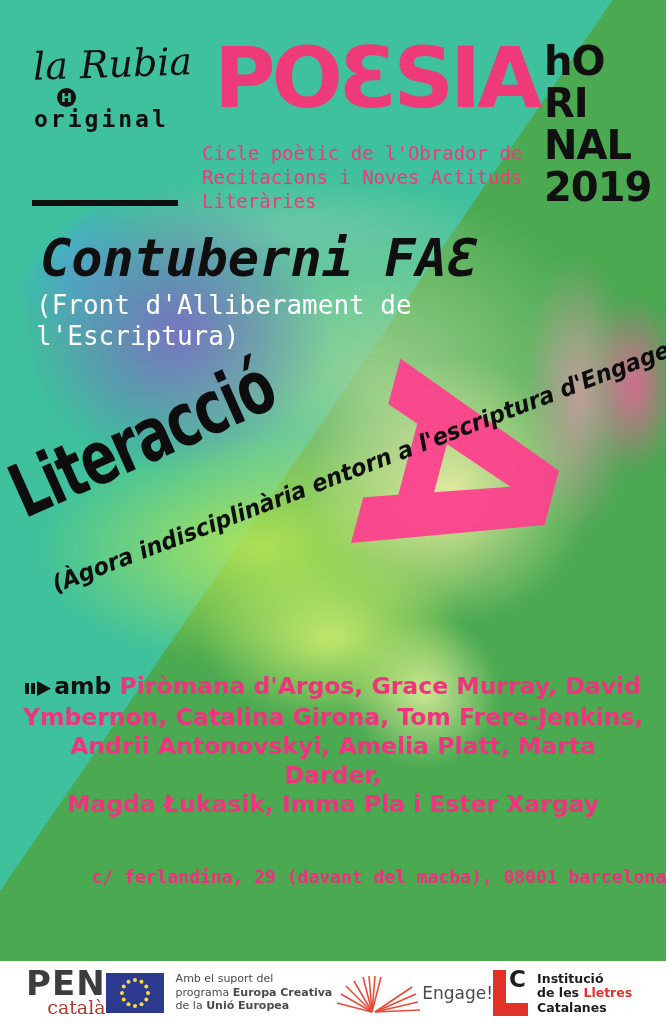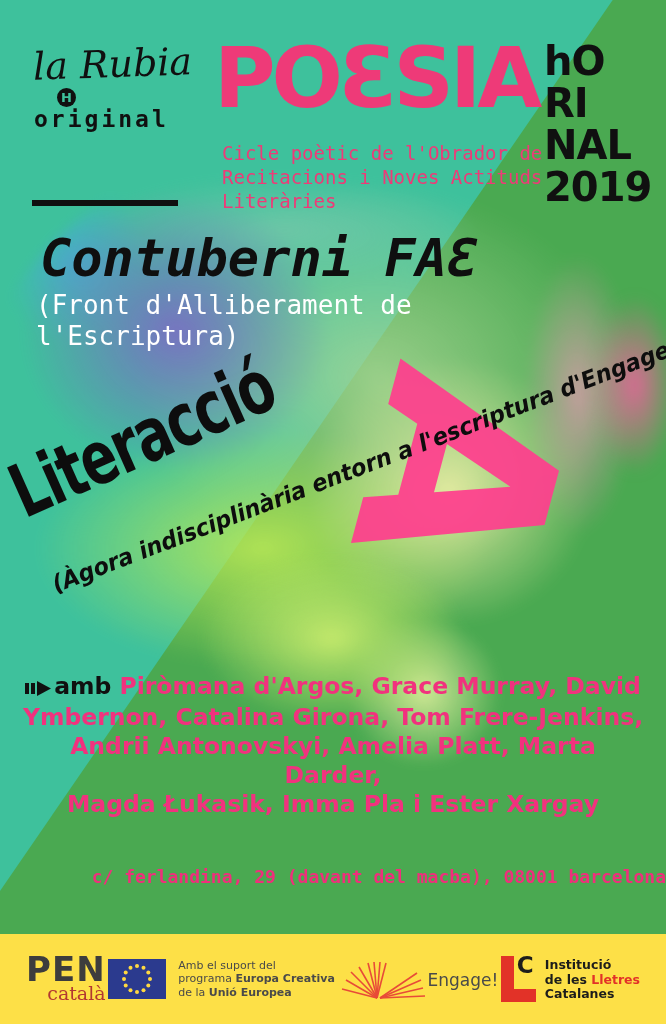--- a/index.html
+++ b/index.html
@@ -29,21 +29,21 @@
   .brand-script{position:absolute;left:33px;top:42px;font-family:"DejaVu Serif","Liberation Serif",serif;
     font-style:italic;font-size:38px;color:#101010;transform:rotate(-2deg);}
   .brand-original{position:absolute;left:34px;top:106px;font-family:"DejaVu Sans Mono","Liberation Mono",monospace;
     font-weight:bold;font-size:23px;letter-spacing:3px;color:#101010;}
   .h-badge{position:absolute;left:57px;top:88px;width:19px;height:19px;border-radius:50%;background:#101010;
     color:#3ec19c;font-size:13px;font-weight:bold;display:flex;align-items:center;justify-content:center;}
   .brand-rule{position:absolute;left:32px;top:200px;width:146px;height:6px;background:#101010;}
   
   .title{position:absolute;left:202px;top:36px;font-size:84px;font-weight:900;color:#ee3a78;
     letter-spacing:-4px;line-height:1;margin-left:12px;}
-  .series{position:absolute;left:222px;top:141px;font-family:"DejaVu Sans Mono","Liberation Mono",monospace;
+  .series{position:absolute;left:202px;top:141px;font-family:"DejaVu Sans Mono","Liberation Mono",monospace;
     font-size:19px;line-height:24px;color:#ee3a78;}
   .venue{position:absolute;left:544px;top:40px;font-size:40px;font-weight:900;color:#101010;line-height:42px;
     letter-spacing:-1px;}
   .collective-name{position:absolute;left:40px;top:228px;font-family:"DejaVu Sans Mono","DejaVu Sans",monospace;
     font-weight:bold;font-style:italic;font-size:52px;color:#0f0f0f;white-space:nowrap;}
   .collective-sub{position:absolute;left:36px;top:290px;font-family:"DejaVu Sans Mono","Liberation Mono",monospace;
     font-size:26px;line-height:31px;color:#ffffff;}
   
   .event-title{position:absolute;left:14px;top:452px;font-size:74px;font-weight:900;color:#0d0d0d;
     letter-spacing:-2px;white-space:nowrap;transform:rotate(-24deg) scaleX(.72);transform-origin:0 50%;}
@@ -54,22 +54,22 @@
   
   .lineup{position:absolute;left:20px;right:20px;top:672px;text-align:center;font-weight:900;
     font-size:23.5px;line-height:29px;color:#f1327e;}
   .lineup .amb{color:#101010;}
   .arrow-ico{display:inline-block;vertical-align:-2px;margin-right:3px;}
   .date{position:absolute;left:52px;top:806px;font-family:"DejaVu Sans Mono","Liberation Mono",monospace;
     font-weight:bold;font-size:33px;letter-spacing:-1px;color:#0c0c0c;white-space:nowrap;}
   .address{position:absolute;left:0;right:0;top:866px;text-align:right;
     font-family:"DejaVu Sans Mono","Liberation Mono",monospace;font-weight:bold;font-size:18px;color:#ef2f7b;}
   
-  .footer{position:absolute;left:0;bottom:0;width:100%;height:90px;background:#fde047;box-sizing:border-box;
-    display:flex;align-items:center;justify-content:space-between;padding:0 26px;}
+  .footer{position:absolute;left:0;bottom:0;width:100%;height:63px;background:#ffffff;box-sizing:border-box;
+    display:flex;align-items:center;justify-content:flex-start;padding:0 26px;}
   .pen{text-align:right;}
   .pen-name{font-size:34px;font-weight:900;color:#3d3d3d;letter-spacing:1px;line-height:30px;}
   .pen-sub{font-family:"DejaVu Serif","Liberation Serif",serif;font-size:19px;color:#b23831;margin-top:-2px;}
   .eu{display:flex;align-items:center;gap:12px;}
   .eu-text{font-size:11px;line-height:13.5px;color:#4a4a4a;}
   .engage{display:flex;align-items:center;}
   .engage-label{font-size:17px;color:#4a4a4a;margin-top:1px;}
   .ilc{display:flex;align-items:flex-start;gap:9px;}
   .lc{position:relative;width:35px;height:46px;}
   .lc-v{position:absolute;left:0;top:0;width:13px;height:46px;background:#e23228;}

